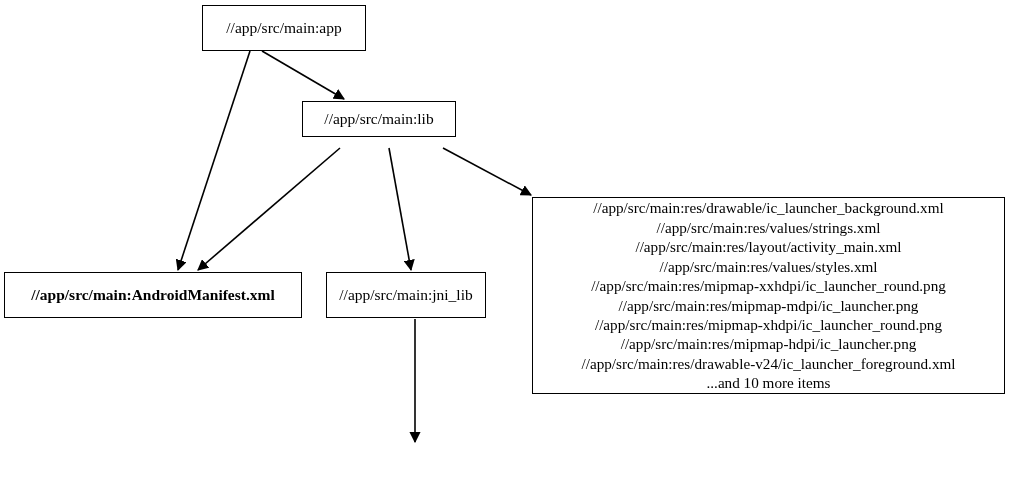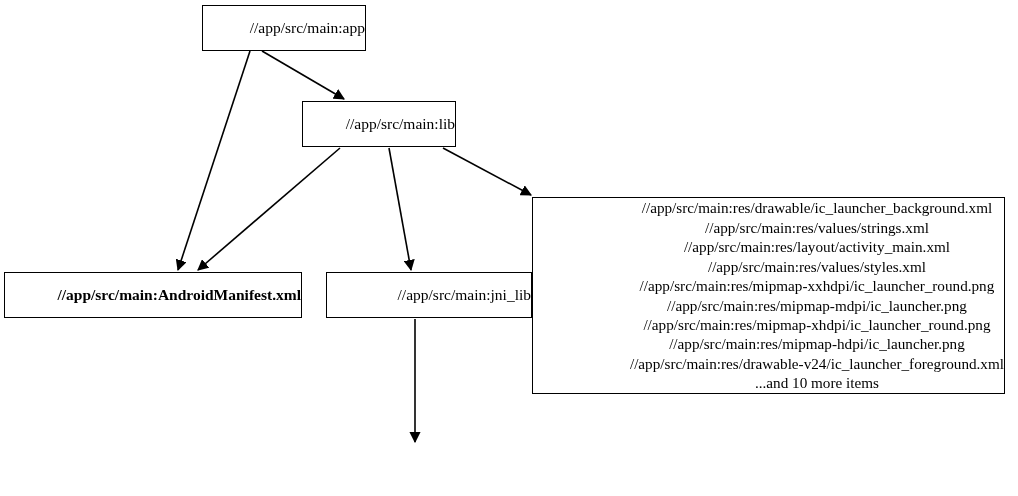--- a/index.html
+++ b/index.html
@@ -27,21 +27,21 @@
     height: 496px;
     pointer-events: none;
   }
   .node {
     position: absolute;
     box-sizing: border-box;
     border: 1px solid #000000;
     background: #ffffff;
     display: flex;
     align-items: center;
-    justify-content: flex-end;
+    justify-content: center;
     text-align: center;
     color: #000000;
     font-family: "Liberation Serif", "DejaVu Serif", serif;
     font-size: 15.5px;
     line-height: 19.4px;
     white-space: pre;
     z-index: 2;
   }
   .node-label {
     display: block;
@@ -71,29 +71,29 @@
         <line x1="389" y1="148" x2="411" y2="270" stroke="#000000" marker-end="url(#arrow)"></line>
         <line x1="443" y1="148" x2="531" y2="195" stroke="#000000" marker-end="url(#arrow)"></line>
         <line x1="415" y1="319" x2="415" y2="442" stroke="#000000" marker-end="url(#arrow)"></line>
       </g>
   </svg>
 
   <div class="node" style="left: 202px; top: 5px; width: 164px; height: 46px; border-color: rgb(0, 0, 0); background: rgb(255, 255, 255);">
     <span class="node-label">//app/src/main:app</span>
   </div>
 
-  <div class="node" style="left: 302px; top: 101px; width: 154px; height: 46px; border-color: rgb(0, 0, 0); background: rgb(255, 255, 255);">
+  <div class="node" style="left: 302px; top: 101px; width: 154px; height: 36px; border-color: rgb(0, 0, 0); background: rgb(255, 255, 255);">
     <span class="node-label">//app/src/main:lib</span>
   </div>
 
   <div class="node" style="left: 4px; top: 272px; width: 298px; height: 46px; border-color: rgb(0, 0, 0); background: rgb(255, 255, 255); font-weight: bold;">
     <span class="node-label">//app/src/main:AndroidManifest.xml</span>
   </div>
 
-  <div class="node" style="left: 326px; top: 272px; width: 206px; height: 46px; border-color: rgb(0, 0, 0); background: rgb(255, 255, 255);">
+  <div class="node" style="left: 326px; top: 272px; width: 160px; height: 46px; border-color: rgb(0, 0, 0); background: rgb(255, 255, 255);">
     <span class="node-label">//app/src/main:jni_lib</span>
   </div>
 
 
   <div class="node node-multiline" style="left: 532px; top: 197px; width: 473px; height: 197px; border-color: rgb(0, 0, 0); background: rgb(255, 255, 255); font-family: Liberation Serif, serif;">
     <span class="node-label">//app/src/main:res/drawable/ic_launcher_background.xml
 //app/src/main:res/values/strings.xml
 //app/src/main:res/layout/activity_main.xml
 //app/src/main:res/values/styles.xml
 //app/src/main:res/mipmap-xxhdpi/ic_launcher_round.png

